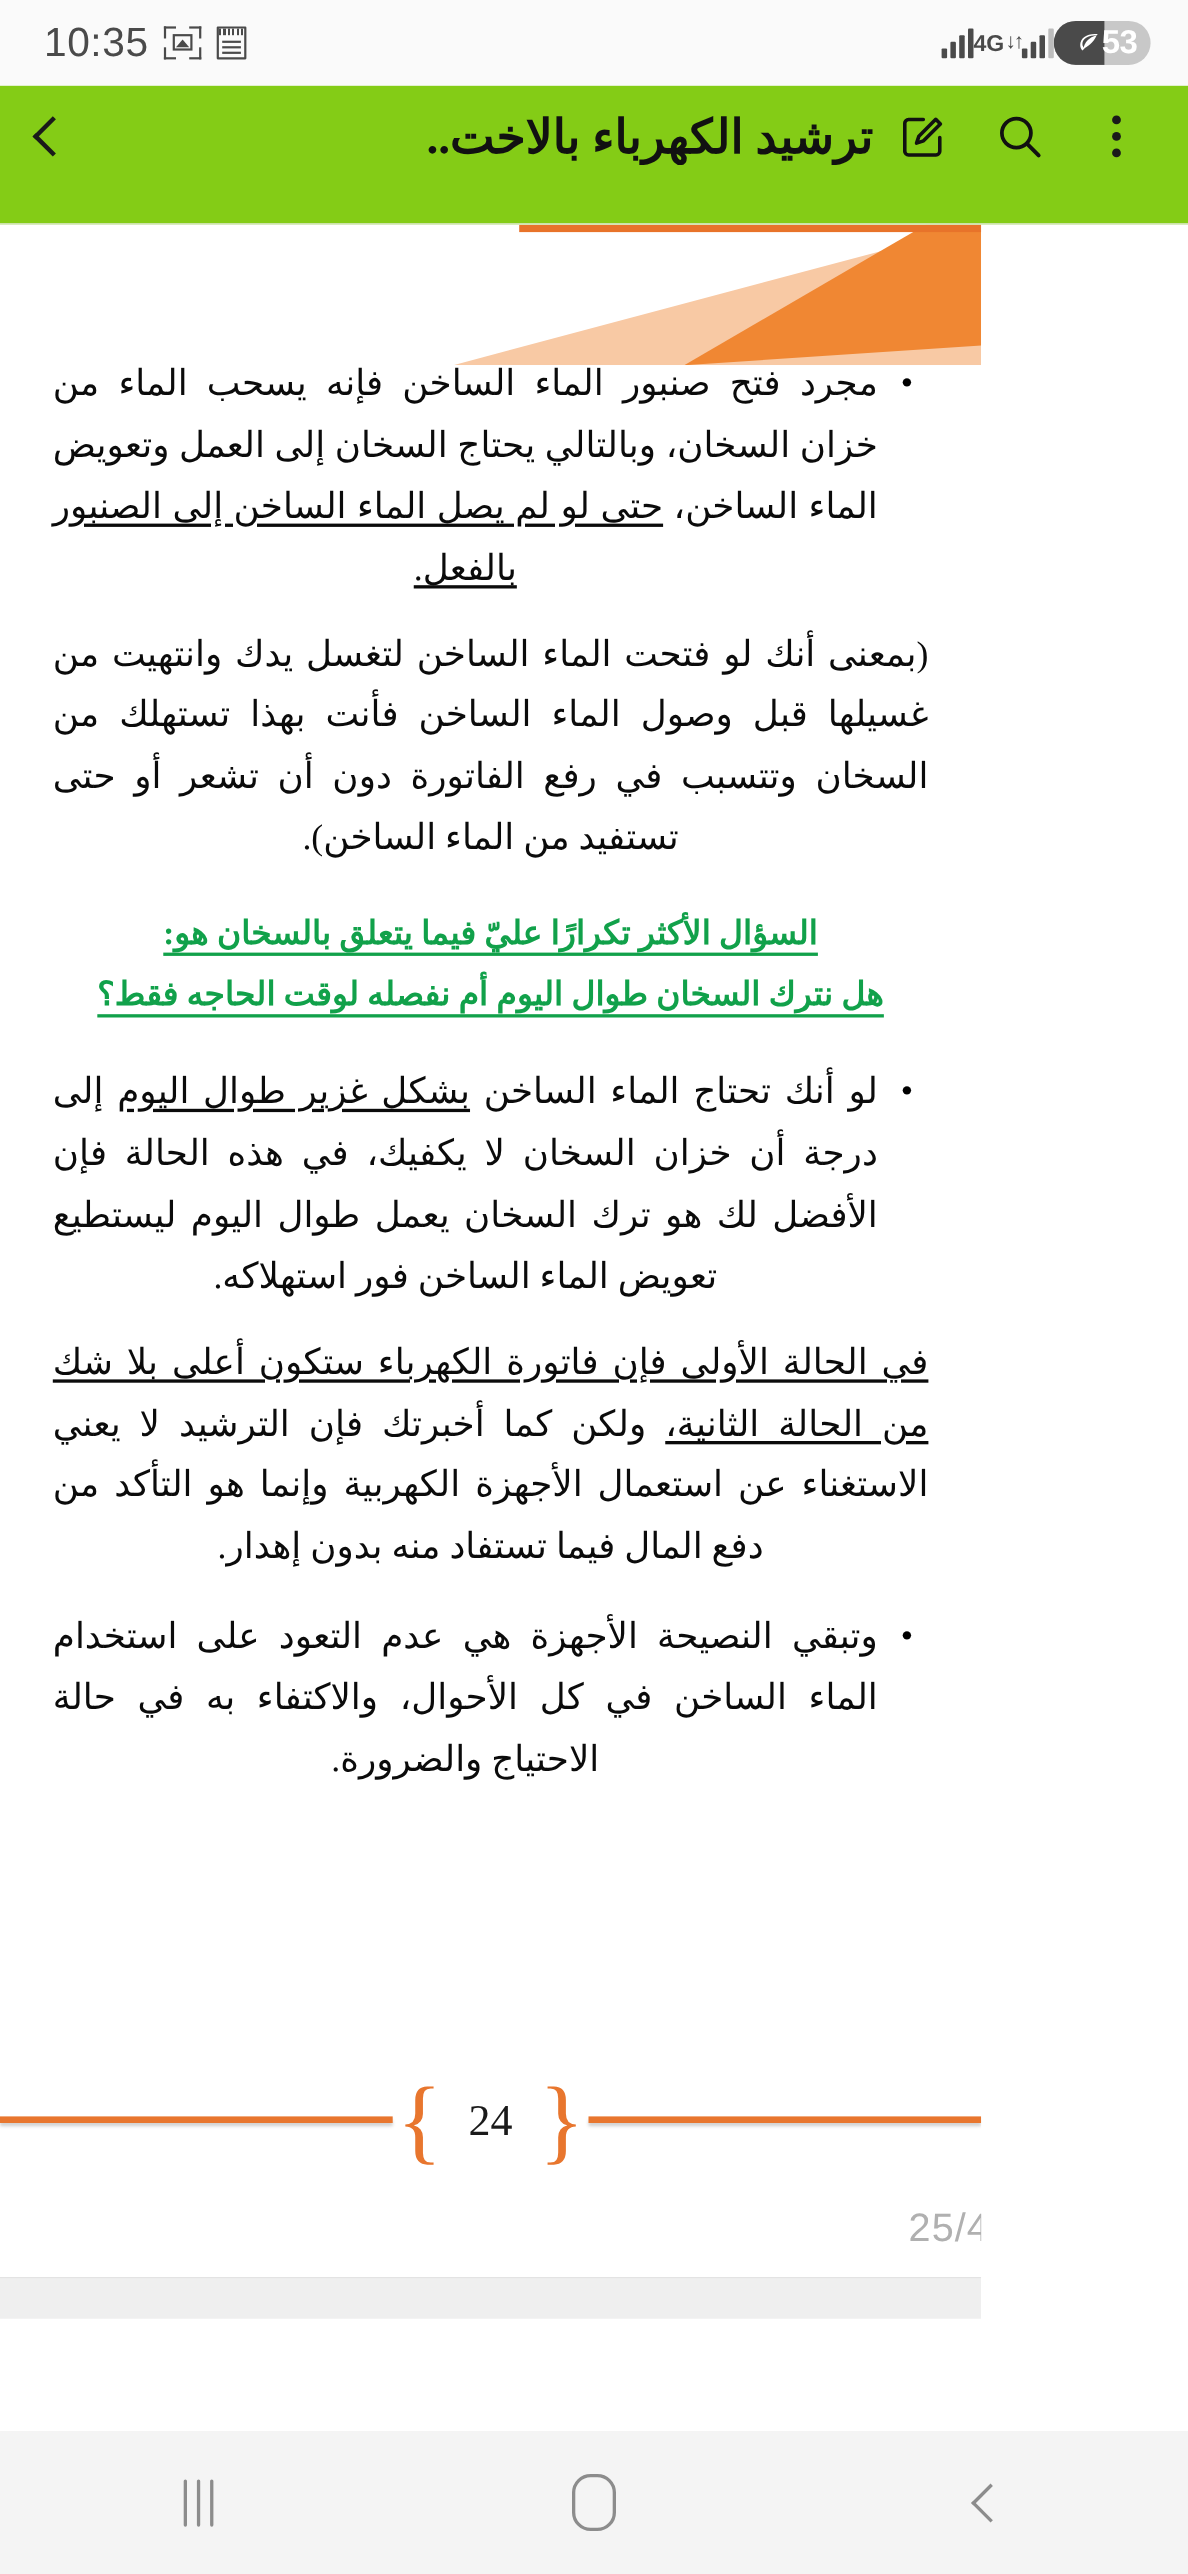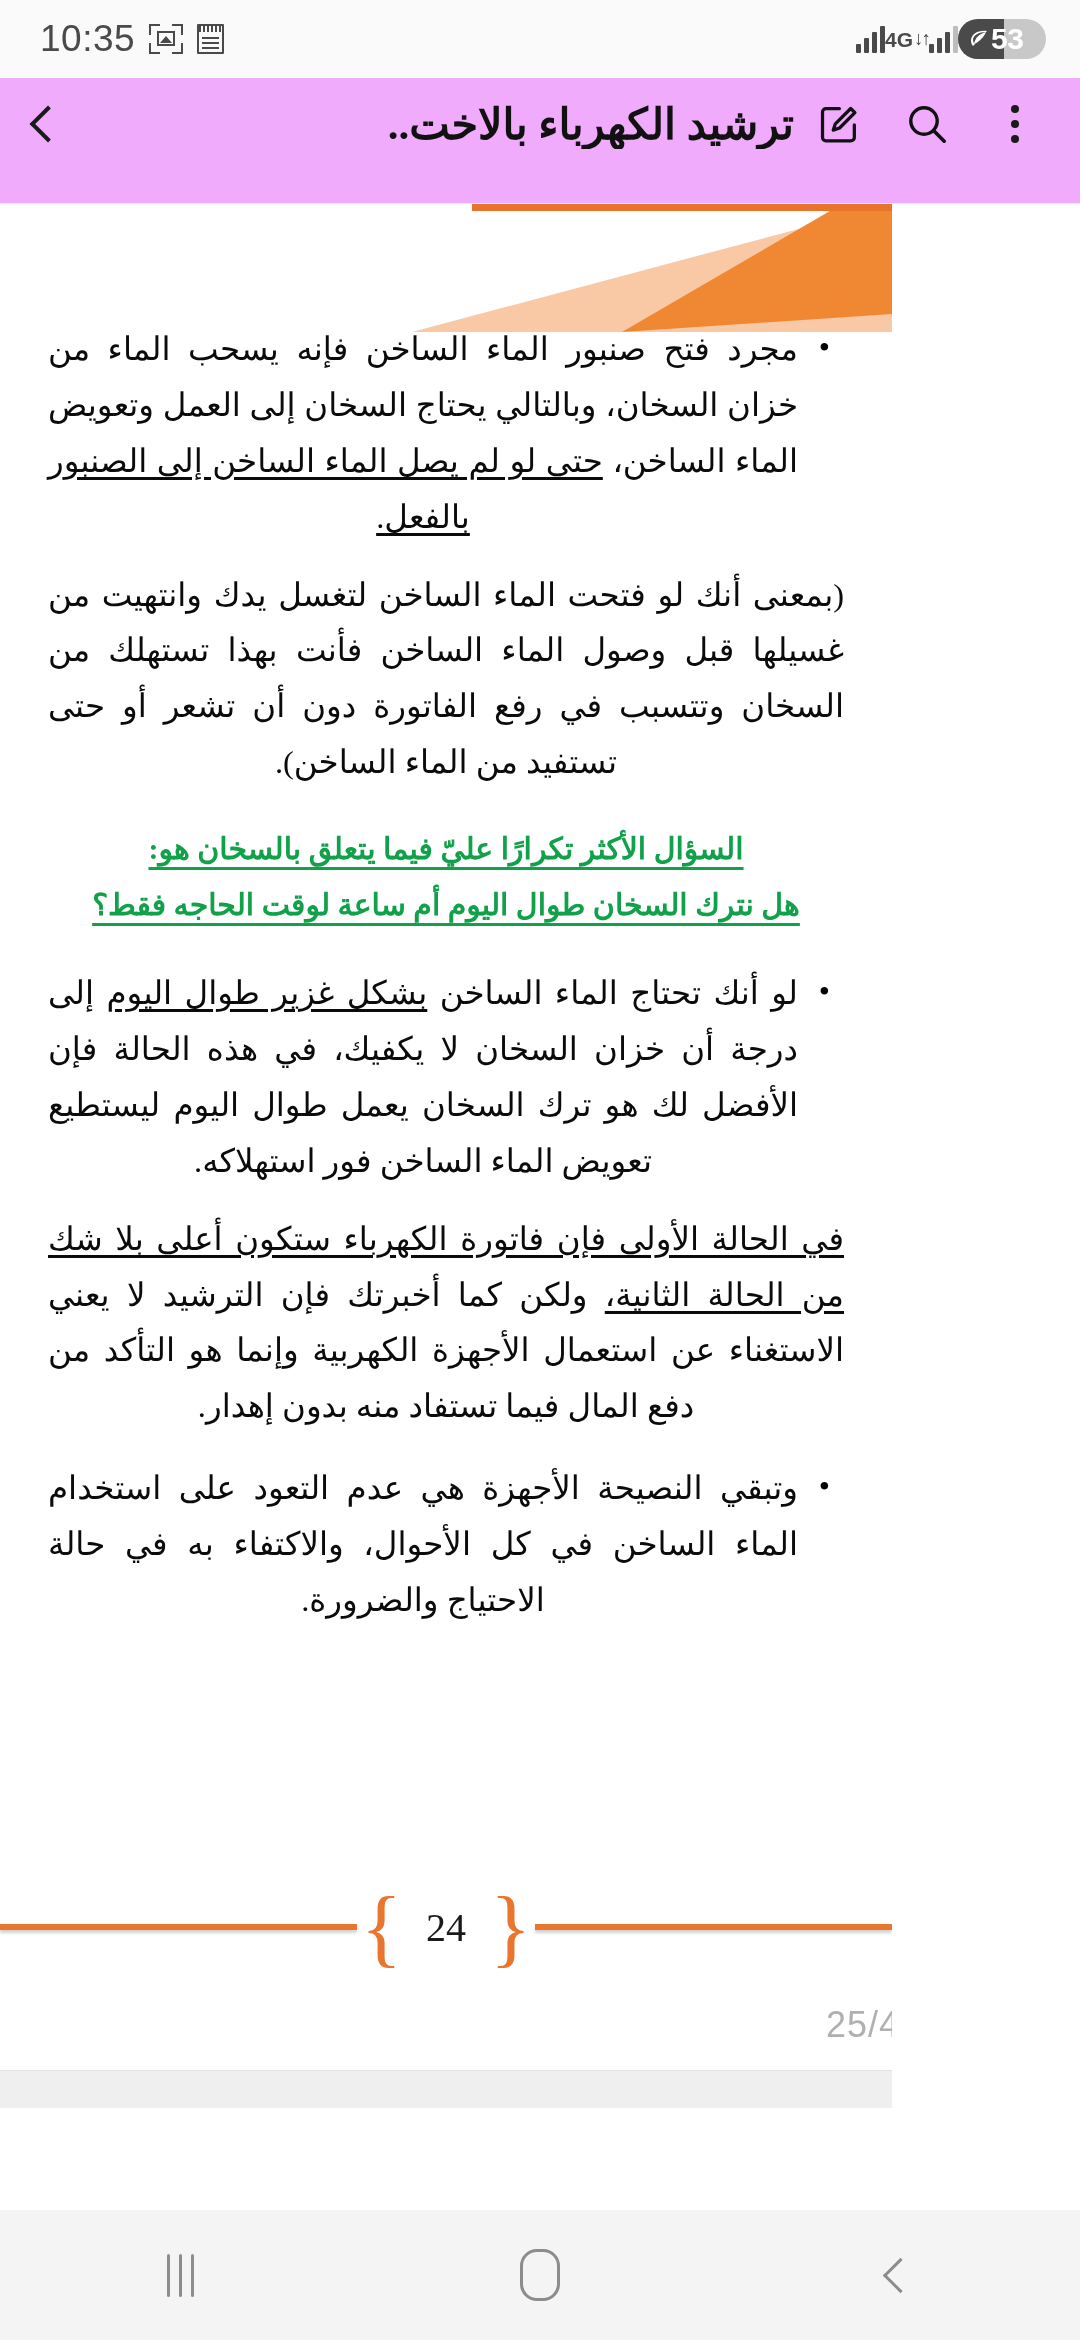--- a/index.html
+++ b/index.html
@@ -80,38 +80,38 @@
   .sig-bars i:nth-child(3) { height: 21px; }
   .sig-bars i:nth-child(4) { height: 27px; }
   .sig-bars.faded i:nth-child(4) { background: #bdbdbd; }
 
   .net-4g { display: flex; align-items: center; gap: 1px; }
   .net-4g .lbl { font-size: 21px; font-weight: bold; color: #4a4a4a; line-height: 1; }
   .net-4g .arrows { font-size: 19px; color: #4a4a4a; line-height: 0.85; letter-spacing:-2px;}
 
   .battery {
     height: 40px; min-width: 88px; border-radius: 20px; background: #c8c8c8;
-    display: flex; align-items: center; overflow: hidden; position: relative;
+    display: flex; align-items: center; overflow: hidden; position: relative; justify-content: flex-end;
   }
   .battery .fill {
     position: absolute; left: 0; top: 0; bottom: 0; width: 52%;
     background: #4a4a4a;
   }
   .battery .leaf {
     position: relative; z-index: 2; margin-left: 9px; width: 22px; height: 22px;
   }
   .battery .leaf svg { display: block; }
   .battery .pct {
     position: relative; z-index: 2; color: #ffffff; font-size: 30px; font-weight: bold;
     margin-left: 2px; margin-right: 12px; letter-spacing: -0.5px;
   }
 
   
   .app-bar {
-    background: #f0abfc;
+    background: #84cc16;
     padding: 0 36px 0 16px;
     height: 126px;
     box-sizing: border-box;
     position: relative;
     z-index: 20;
     border-bottom: 1px solid #ececec;
   }
   .app-bar-row {
     display: flex;
     align-items: center;
@@ -399,21 +399,21 @@
     <div class="page-body">
 
       <ul class="bullets">
         <li><span>مجرد فتح صنبور الماء الساخن فإنه يسحب الماء من خزان السخان، وبالتالي يحتاج السخان إلى العمل وتعويض الماء الساخن، </span><span class="u">حتى لو لم يصل الماء الساخن إلى الصنبور بالفعل.</span></li>
       </ul>
 
       <p class="para jb">(بمعنى أنك لو فتحت الماء الساخن لتغسل يدك وانتهيت من غسيلها قبل وصول الماء الساخن فأنت بهذا تستهلك من السخان وتتسبب في رفع الفاتورة دون أن تشعر أو حتى تستفيد من الماء الساخن).</p>
 
       <div class="green-block">
         <p class="green">السؤال الأكثر تكرارًا عليّ فيما يتعلق بالسخان هو:</p>
-        <p class="green">هل نترك السخان طوال اليوم أم ساعة لوقت الحاجه فقط؟</p>
+        <p class="green">هل نترك السخان طوال اليوم أم نفصله لوقت الحاجه فقط؟</p>
       </div>
 
 
       <ul class="bullets">
         <li><span>لو أنك تحتاج الماء الساخن </span><span class="u">بشكل غزير طوال اليوم</span><span> إلى درجة أن خزان السخان لا يكفيك، في هذه الحالة فإن الأفضل لك هو ترك السخان يعمل طوال اليوم ليستطيع تعويض الماء الساخن فور استهلاكه.</span></li>
       </ul>
 
       <p class="para jb"><span class="u">في الحالة الأولى فإن فاتورة الكهرباء ستكون أعلى بلا شك من الحالة الثانية،</span><span> ولكن كما أخبرتك فإن الترشيد لا يعني الاستغناء عن استعمال الأجهزة الكهربية وإنما هو التأكد من دفع المال فيما تستفاد منه بدون إهدار.</span></p>
 
       <ul class="bullets">

